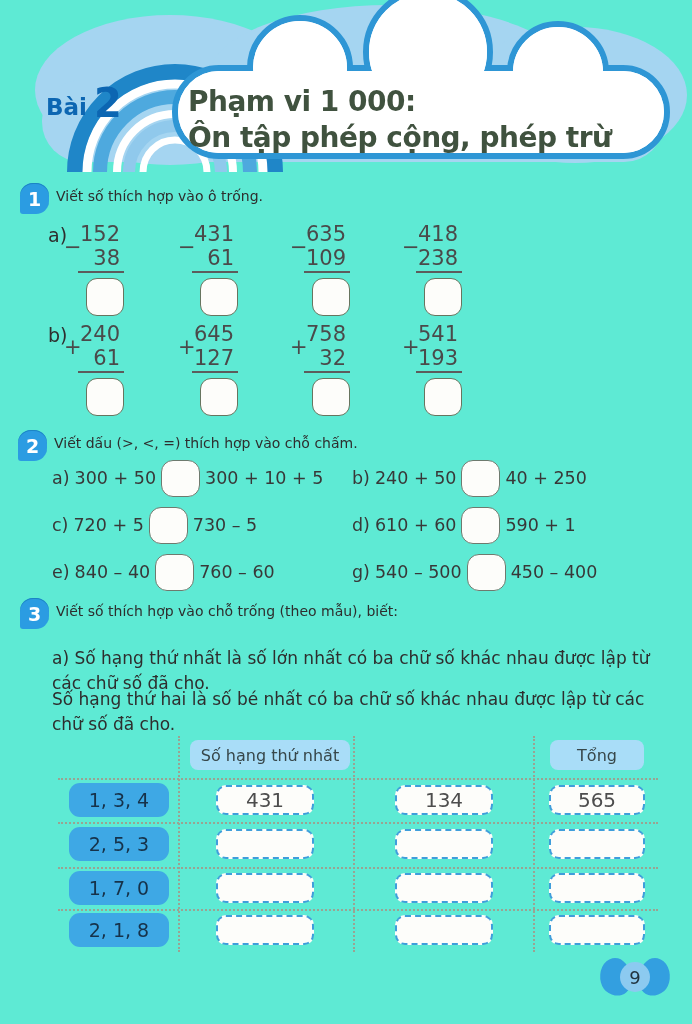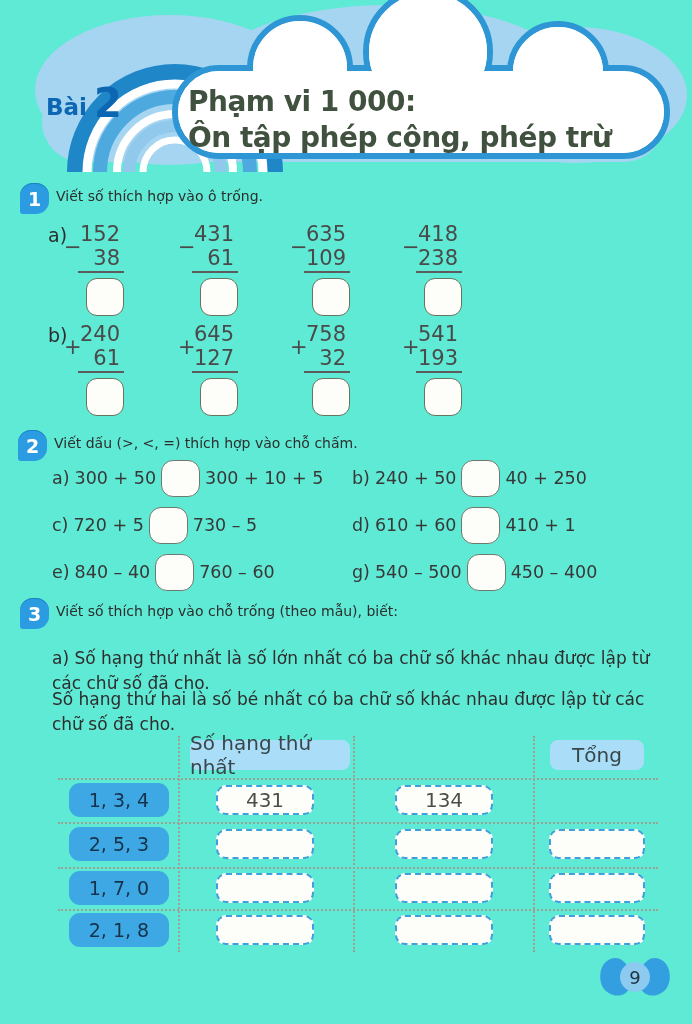--- a/index.html
+++ b/index.html
@@ -45,21 +45,21 @@
   .cmpbox{width:39px;height:37px;border:1.6px solid #6e7a6e;border-radius:12px;background:#fdfdfa;margin:0 5px;flex:0 0 auto;}
 
   
   .note{position:absolute;left:52px;width:614px;font-size:17px;line-height:25px;color:#2e2e2e;}
 
   
   .table3{position:absolute;left:58px;top:736px;width:604px;height:218px;}
   .vline{position:absolute;top:0;height:216px;width:0;border-left:2px dotted #9aa392;}
   .hline{position:absolute;left:0;width:600px;height:0;border-top:2px dotted #9aa392;}
   .thcell{position:absolute;top:4px;height:30px;background:var(--th-bg);border-radius:8px;
-    display:flex;align-items:center;justify-content:center;font-size:20px;color:#37474a;}
+    display:flex;align-items:center;justify-content:center;font-size:16px;color:#37474a;}
   .rowlabel{position:absolute;width:100px;height:34px;background:var(--rowlabel-bg);border-radius:11px;
     display:flex;align-items:center;justify-content:center;font-size:19px;color:#16324a;}
   .dashbox{position:absolute;width:98px;height:30px;border:2px dashed var(--dash);border-radius:10px;
     display:flex;align-items:center;justify-content:center;font-size:20px;color:#4d4d4d;background:#fdfdfa;}
 
   
   .bow{position:absolute;left:600px;top:953px;width:70px;height:50px;}
   .bow .lobe{position:absolute;width:31px;height:38px;background:#339fe0;top:5px;}
   .bow .lobe.l{left:0;border-radius:55% 45% 45% 55%/55% 50% 50% 45%;transform:rotate(-14deg);}
   .bow .lobe.r{right:0;border-radius:45% 55% 55% 45%/50% 55% 45% 50%;transform:rotate(14deg);}
@@ -194,21 +194,21 @@
   <div class="cmpitem" style="left:52px;top:505px">
     <span class="lbl">c)</span>
     <span>720 + 5</span>
     <div class="cmpbox"></div>
     <span>730 – 5</span>
   </div>
   <div class="cmpitem" style="left:352px;top:505px">
     <span class="lbl">d)</span>
     <span>610 + 60</span>
     <div class="cmpbox"></div>
-    <span>410 + 1</span>
+    <span>590 + 1</span>
   </div>
   <div class="cmpitem" style="left:52px;top:552px">
     <span class="lbl">e)</span>
     <span>840 – 40</span>
     <div class="cmpbox"></div>
     <span>760 – 60</span>
   </div>
   <div class="cmpitem" style="left:352px;top:552px">
     <span class="lbl">g)</span>
     <span>540 – 500</span>
@@ -229,20 +229,21 @@
     <div class="hline" style="top:86px"></div>
     <div class="hline" style="top:131px"></div>
     <div class="hline" style="top:173px"></div>
 
     <div class="thcell" style="left:132px;width:160px">Số hạng thứ nhất</div>
     <div class="thcell" style="left:492px;width:94px">Tổng</div>
 
     <div class="rowlabel" style="left:11px;top:47px">1, 3, 4</div>
     <div class="dashbox" style="left:158px;top:49px">431</div>
     <div class="dashbox" style="left:337px;top:49px">134</div>
+    <div class="dashbox" style="left:491px;top:49px;width:96px">565</div>
 
     <div class="rowlabel" style="left:11px;top:91px">2, 5, 3</div>
     <div class="dashbox" style="left:158px;top:93px"></div>
     <div class="dashbox" style="left:337px;top:93px"></div>
     <div class="dashbox" style="left:491px;top:93px;width:96px"></div>
 
     <div class="rowlabel" style="left:11px;top:135px">1, 7, 0</div>
     <div class="dashbox" style="left:158px;top:137px"></div>
     <div class="dashbox" style="left:337px;top:137px"></div>
     <div class="dashbox" style="left:491px;top:137px;width:96px"></div>

